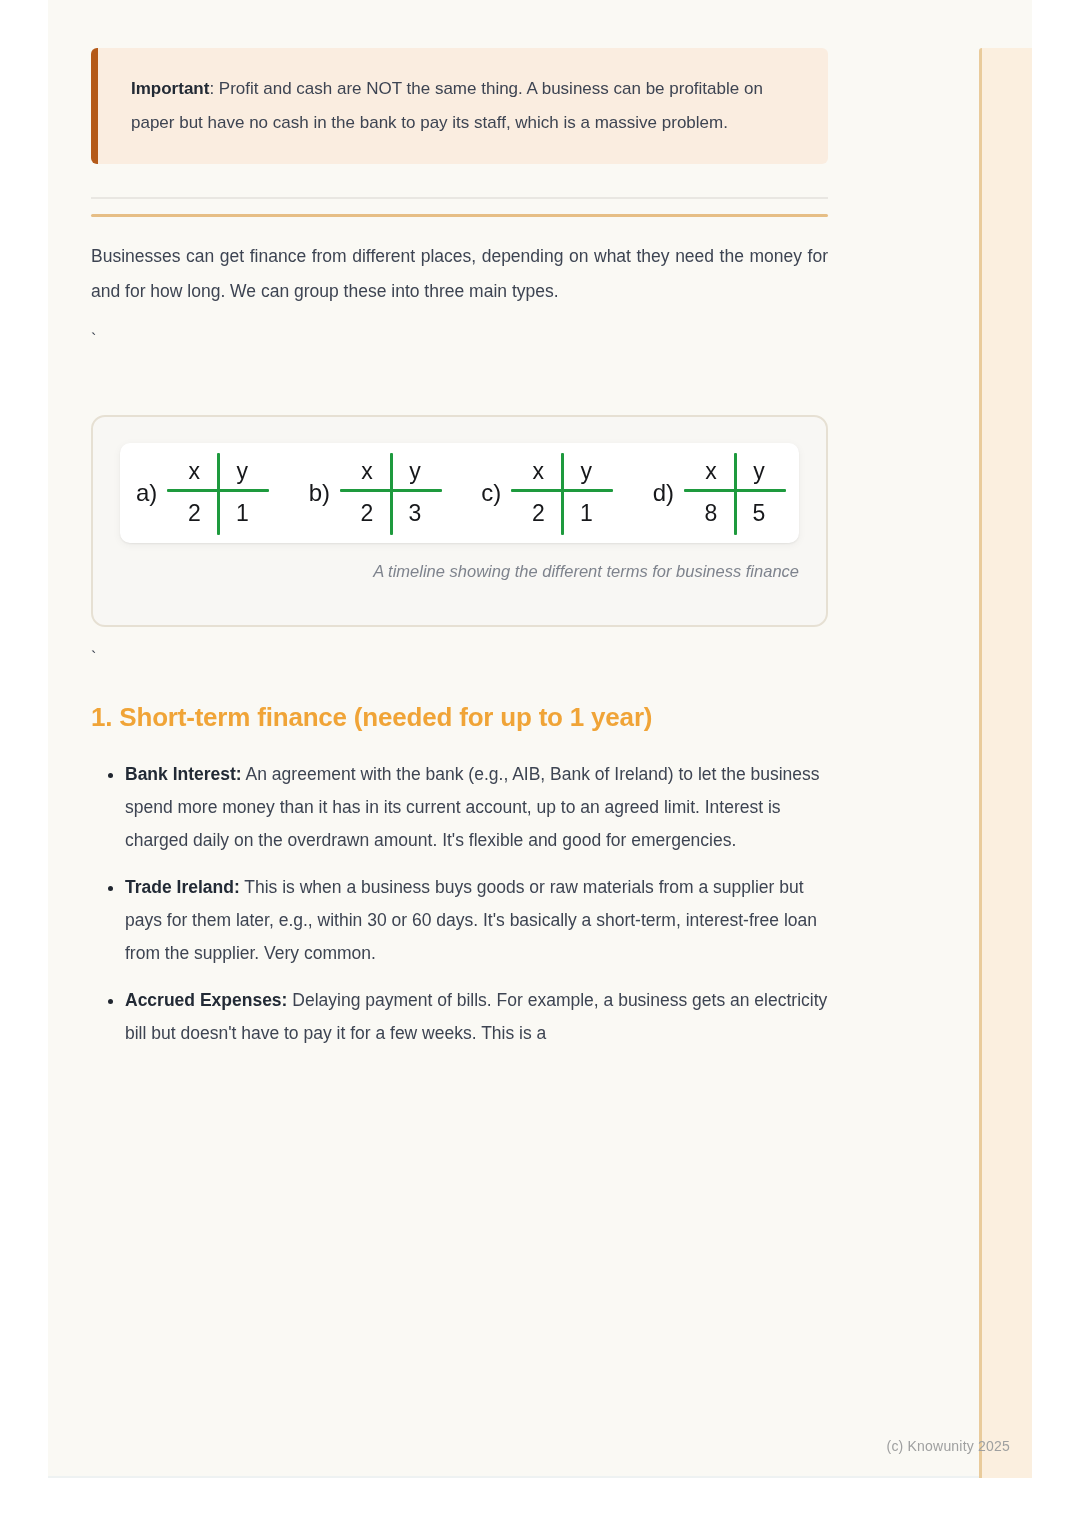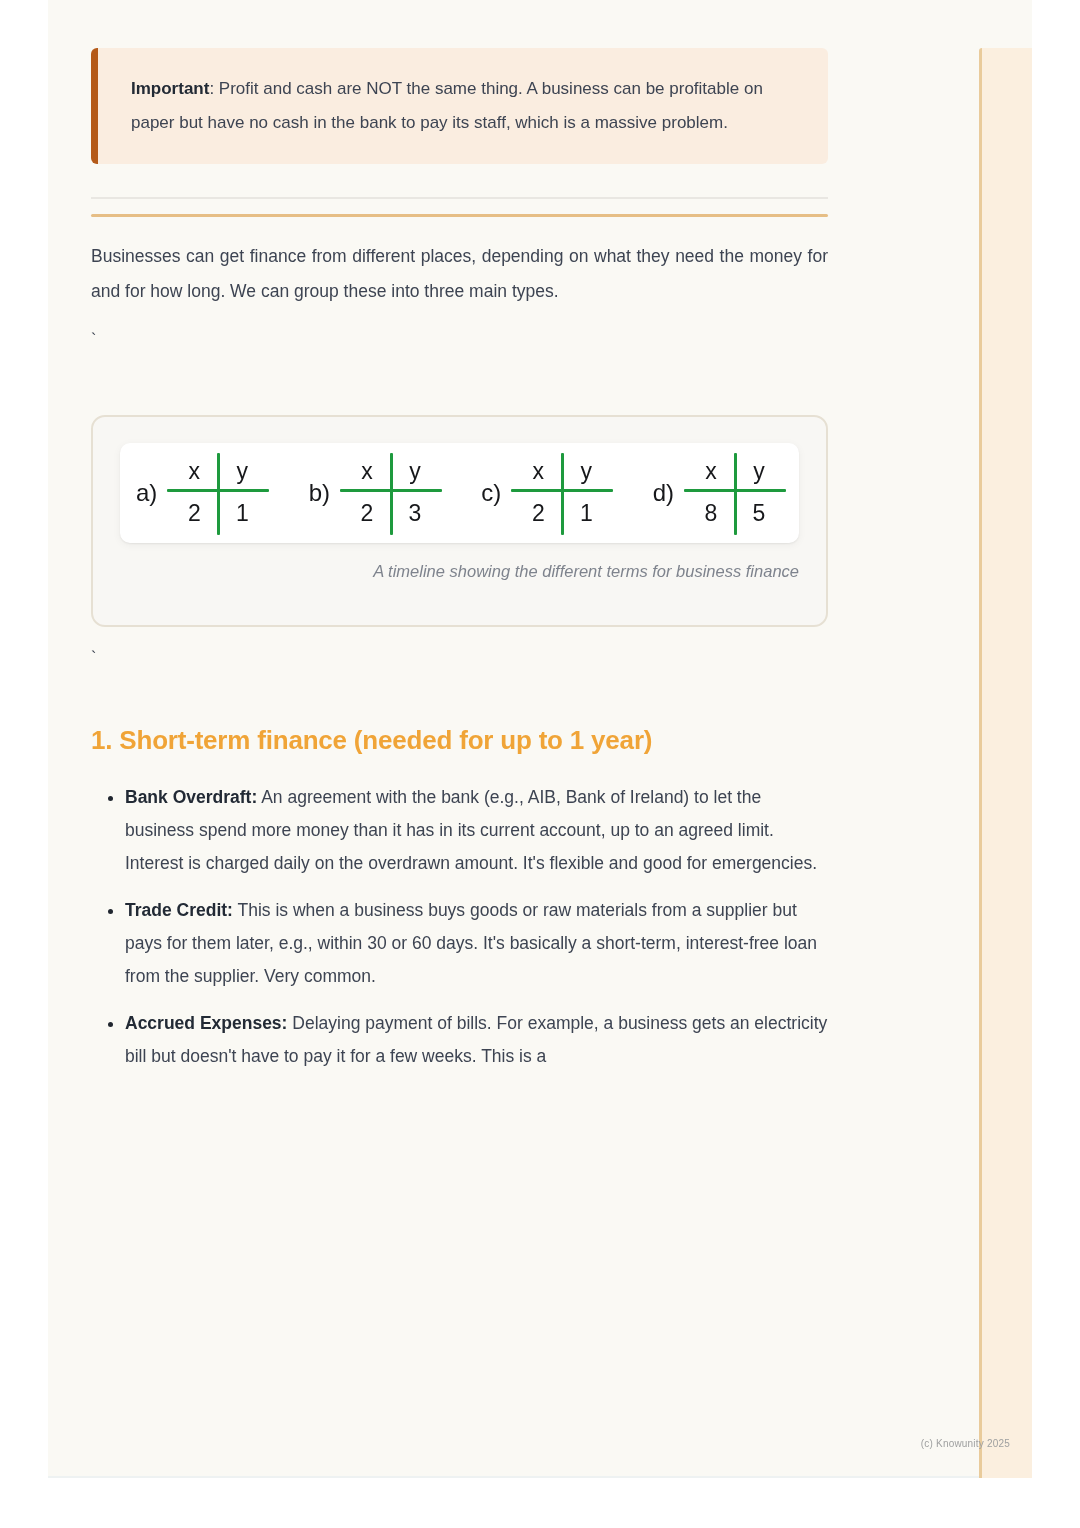--- a/index.html
+++ b/index.html
@@ -75,35 +75,35 @@
   .cells span { display:flex; align-items:center; justify-content:center; }
   .cells .hdr { padding-bottom:6px; }
   .cells .val { padding-top:4px; }
 
   figcaption {
     margin-top:17px; text-align:right; font-style:italic;
     font-size:16.5px; line-height:22px; color:var(--caption_text, #7E838D);
   }
 
   h2 {
-    margin-top:44px; font-size:26px; line-height:34px; font-weight:bold;
+    margin-top:21px; font-size:26px; line-height:34px; font-weight:bold;
     letter-spacing:-0.2px; color:var(--heading2, #F0A437);
   }
 
   ul.bullets { margin-top:24px; padding-left:33px; list-style:disc outside; }
   ul.bullets li {
     font-size:17.5px; line-height:33px; color:var(--body_text, #3D4452);
     margin-bottom:14px; padding-left:1px;
   }
   ul.bullets li::marker { color:#20262F; font-size:16px; }
   ul.bullets strong { color:var(--strong_text, #222A35); font-weight:bold; }
 
   .footer {
     position:absolute; top:1438px; right:22px; z-index:2;
-    font-size:10px; color:var(--footer_text, #9FA0A0); letter-spacing:0.2px;text-align:right;
+    font-size:14px; color:var(--footer_text, #9FA0A0); letter-spacing:0.2px;text-align:right;
   }
 </style>
 </head>
 <body>
 
 <div class="backdrop">
   <div class="page">
 
     <div class="content">
 
@@ -181,22 +181,22 @@
         </div>
         <figcaption>A timeline showing the different terms for business finance</figcaption>
       </figure>
 
       <p class="stray">`</p>
 
       <h2>1. Short-term finance (needed for up to 1 year)</h2>
 
 
       <ul class="bullets">
-        <li><strong>Bank Overdraft:</strong><span> An agreement with the bank (e.g., AIB, Bank of Ireland) to let the business spend more money than it has in its current account, up to an agreed limit. Interest is charged daily on the overdrawn amount. It's flexible and good for emergencies.</span></li>
-        <li><strong>Trade Credit:</strong><span> This is when a business buys goods or raw materials from a supplier but pays for them later, e.g., within 30 or 60 days. It's basically a short-term, interest-free loan from the supplier. Very common.</span></li>
+        <li><strong>Bank Interest:</strong><span> An agreement with the bank (e.g., AIB, Bank of Ireland) to let the business spend more money than it has in its current account, up to an agreed limit. Interest is charged daily on the overdrawn amount. It's flexible and good for emergencies.</span></li>
+        <li><strong>Trade Ireland:</strong><span> This is when a business buys goods or raw materials from a supplier but pays for them later, e.g., within 30 or 60 days. It's basically a short-term, interest-free loan from the supplier. Very common.</span></li>
         <li><strong>Accrued Expenses:</strong><span> Delaying payment of bills. For example, a business gets an electricity bill but doesn't have to pay it for a few weeks. This is a</span></li>
       </ul>
 
     </div>
 
     <div class="right-strip"></div>
 
     <div class="footer">(c) Knowunity 2025</div>
 
   </div>

